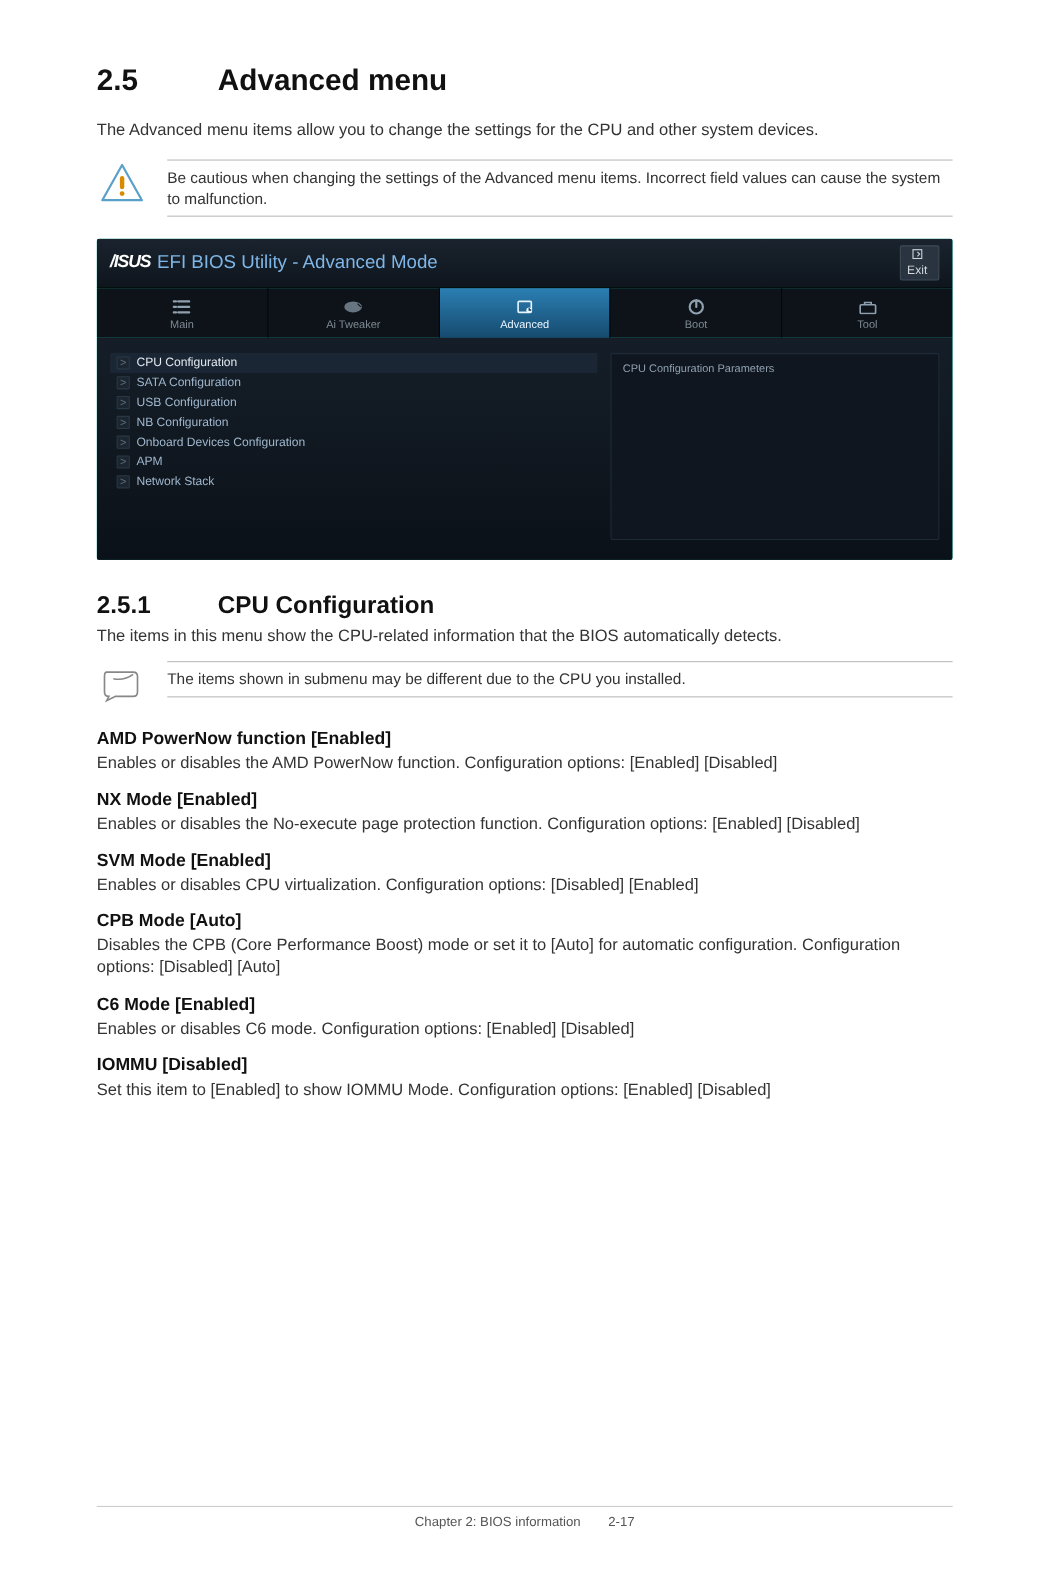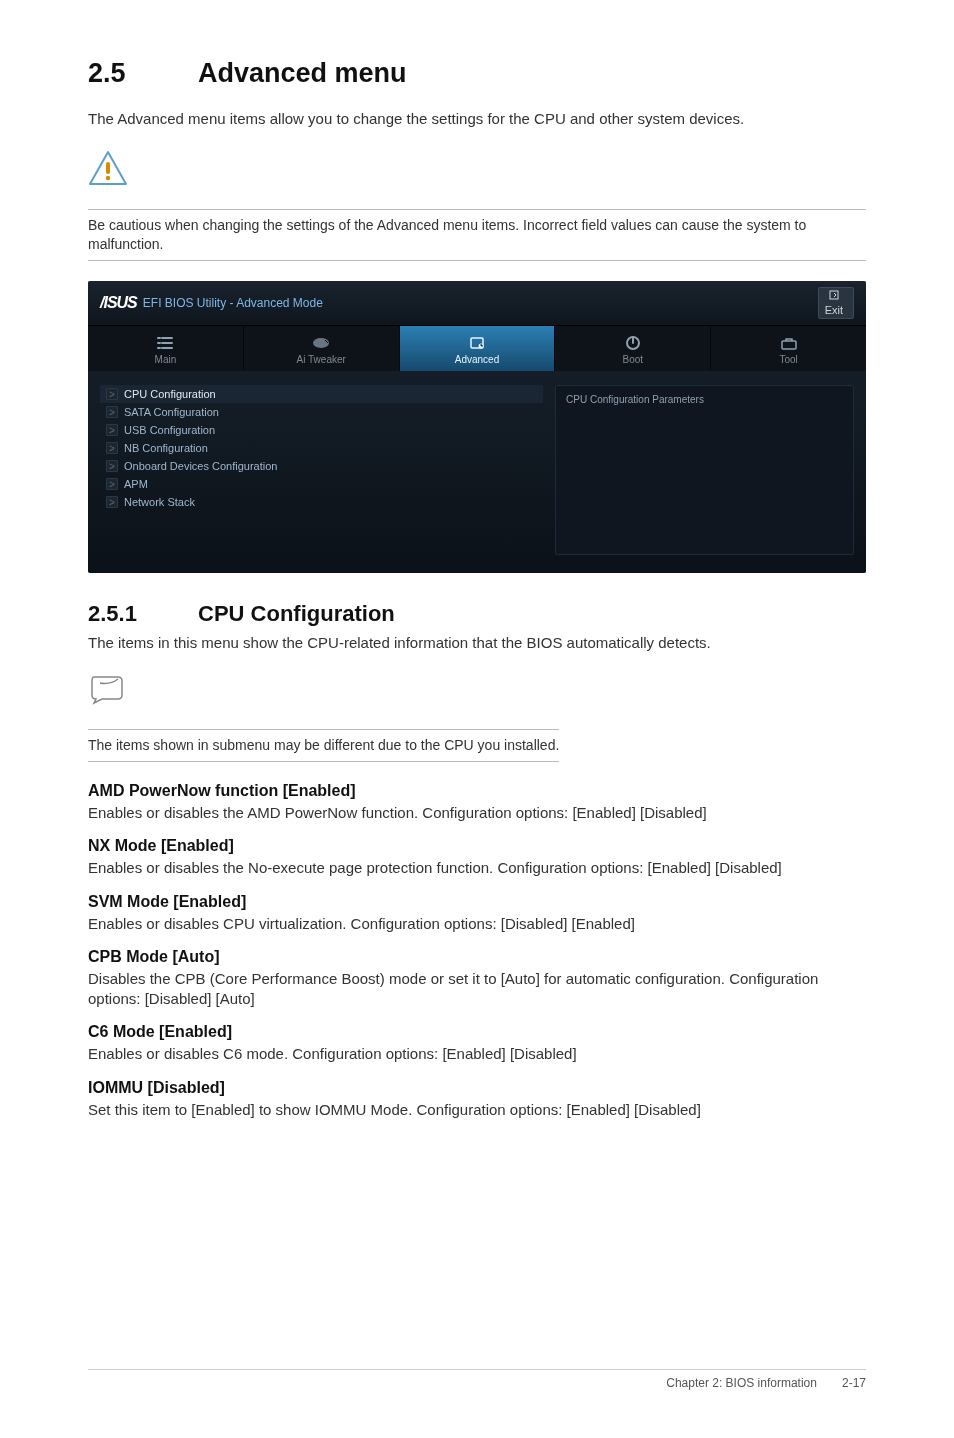--- a/index.html
+++ b/index.html
@@ -1,48 +1,48 @@
 <!DOCTYPE html>
 <html><head>
 <meta charset="utf-8">
 <style>
   * { box-sizing: border-box; margin: 0; padding: 0; }
   html, body { width: 954px; height: 1438px; background: #fff; font-family: Arial, Helvetica, sans-serif; }
   .page { padding: 58px 88px 40px 88px; color: #333; }
   h1.section-title { font-size: 27px; font-weight: bold; color: #111; margin-bottom: 20px; }
   h1.section-title .num { display: inline-block; width: 110px; }
   p.intro { font-size: 15px; color: #333; line-height: 1.35; margin-bottom: 16px; }
-  .callout { display: flex; align-items: flex-start; gap: 18px; margin: 6px 0 20px 0; flex-direction: column; }
+  .callout { display: flex; align-items: flex-start; gap: 18px; margin: 6px 0 20px 0; }
   .callout .icon { flex: 0 0 46px; height: 42px; display: flex; align-items: center; justify-content: center; }
   .callout .text { flex: 1; font-size: 14px; line-height: 1.35; border-top: 1px solid #bbb; border-bottom: 1px solid #bbb; padding: 6px 0; }
   .bios { background: #14b8a6; border-radius: 2px; overflow: hidden; margin-bottom: 28px; font-size: 11px; color: #a8b0b8; }
   .bios-header { display: flex; align-items: center; justify-content: space-between; background: linear-gradient(#1a232e, #0e151d); padding: 6px 12px; border-bottom: 1px solid #000; }
   .bios-logo { display: flex; align-items: center; gap: 6px; }
   .bios-logo-mark { font-weight: bold; font-style: italic; color: #fff; font-size: 16px; letter-spacing: -1px; }
-  .bios-logo-text { color: #7fb6e6; font-size: 12px; }
+  .bios-logo-text { color: #7fb6e6; font-size: 17px; }
   .bios-exit { background: #2a3440; border: 1px solid #3d4a58; border-radius: 2px; padding: 2px 10px 2px 6px; color: #cfd6dc; display: flex; align-items: center; gap: 4px; font-size: 11px; flex-direction: column; }
   .bios-tabs { display: flex; background: #0d1319; }
   .bios-tab { flex: 1; text-align: center; padding: 8px 0 6px 0; border-right: 1px solid #03080c; position: relative; }
   .bios-tab:last-child { border-right: none; }
   .bios-tab.active { background: linear-gradient(#2b7fb3, #164a6e); }
   .bios-tab .icon { height: 18px; display: flex; align-items: center; justify-content: center; color: #8fa0b0; margin-bottom: 2px; }
   .bios-tab.active .icon { color: #e8f4ff; }
   .bios-tab .label { font-size: 10px; color: #7f8a94; }
   .bios-tab.active .label { color: #e8f4ff; }
   .bios-body { display: flex; padding: 14px 12px 18px 12px; gap: 12px; background: linear-gradient(#151e28, #0b1118); min-height: 200px; }
   .bios-list { flex: 1.6; }
   .bios-right { flex: 1; background: #0f1620; border: 1px solid #1e2a36; border-radius: 2px; padding: 8px 10px; color: #8fa0b0; font-size: 10px; min-height: 170px; }
   .bios-item { display: flex; align-items: center; gap: 6px; padding: 3px 6px; color: #9fb6cc; font-size: 11px; border-radius: 1px; }
   .bios-item.selected { background: #1a2633; color: #e0e8f0; }
   .bios-item .caret { color: #5a6a78; font-size: 10px; background: #1c2630; width: 12px; height: 12px; display: inline-flex; align-items: center; justify-content: center; border: 1px solid #2a3846; border-radius: 1px; }
   h2.subsection { font-size: 22px; font-weight: bold; color: #111; margin-bottom: 6px; }
   h2.subsection .num { display: inline-block; width: 110px; }
   h3.option { font-size: 16px; font-weight: bold; color: #111; margin-top: 14px; margin-bottom: 3px; }
   p.body { font-size: 15px; color: #333; line-height: 1.35; }
-  .footer { position: absolute; bottom: 48px; left: 88px; right: 88px; display: flex; justify-content: flex-end; font-size: 12px; color: #555; border-top: 1px solid #ccc; padding-top: 6px; gap: 25px; }
+  .footer { position: absolute; bottom: 48px; left: 88px; right: 88px; display: flex; justify-content: center; font-size: 12px; color: #555; border-top: 1px solid #ccc; padding-top: 6px; gap: 25px; }
   .page { position: relative; height: 1438px; }
   svg { display: block; }
 </style>
 </head>
 <body>
 
 <div class="page">
 
   <h1 class="section-title">
     <span class="num">2.5</span><span>Advanced menu</span>

